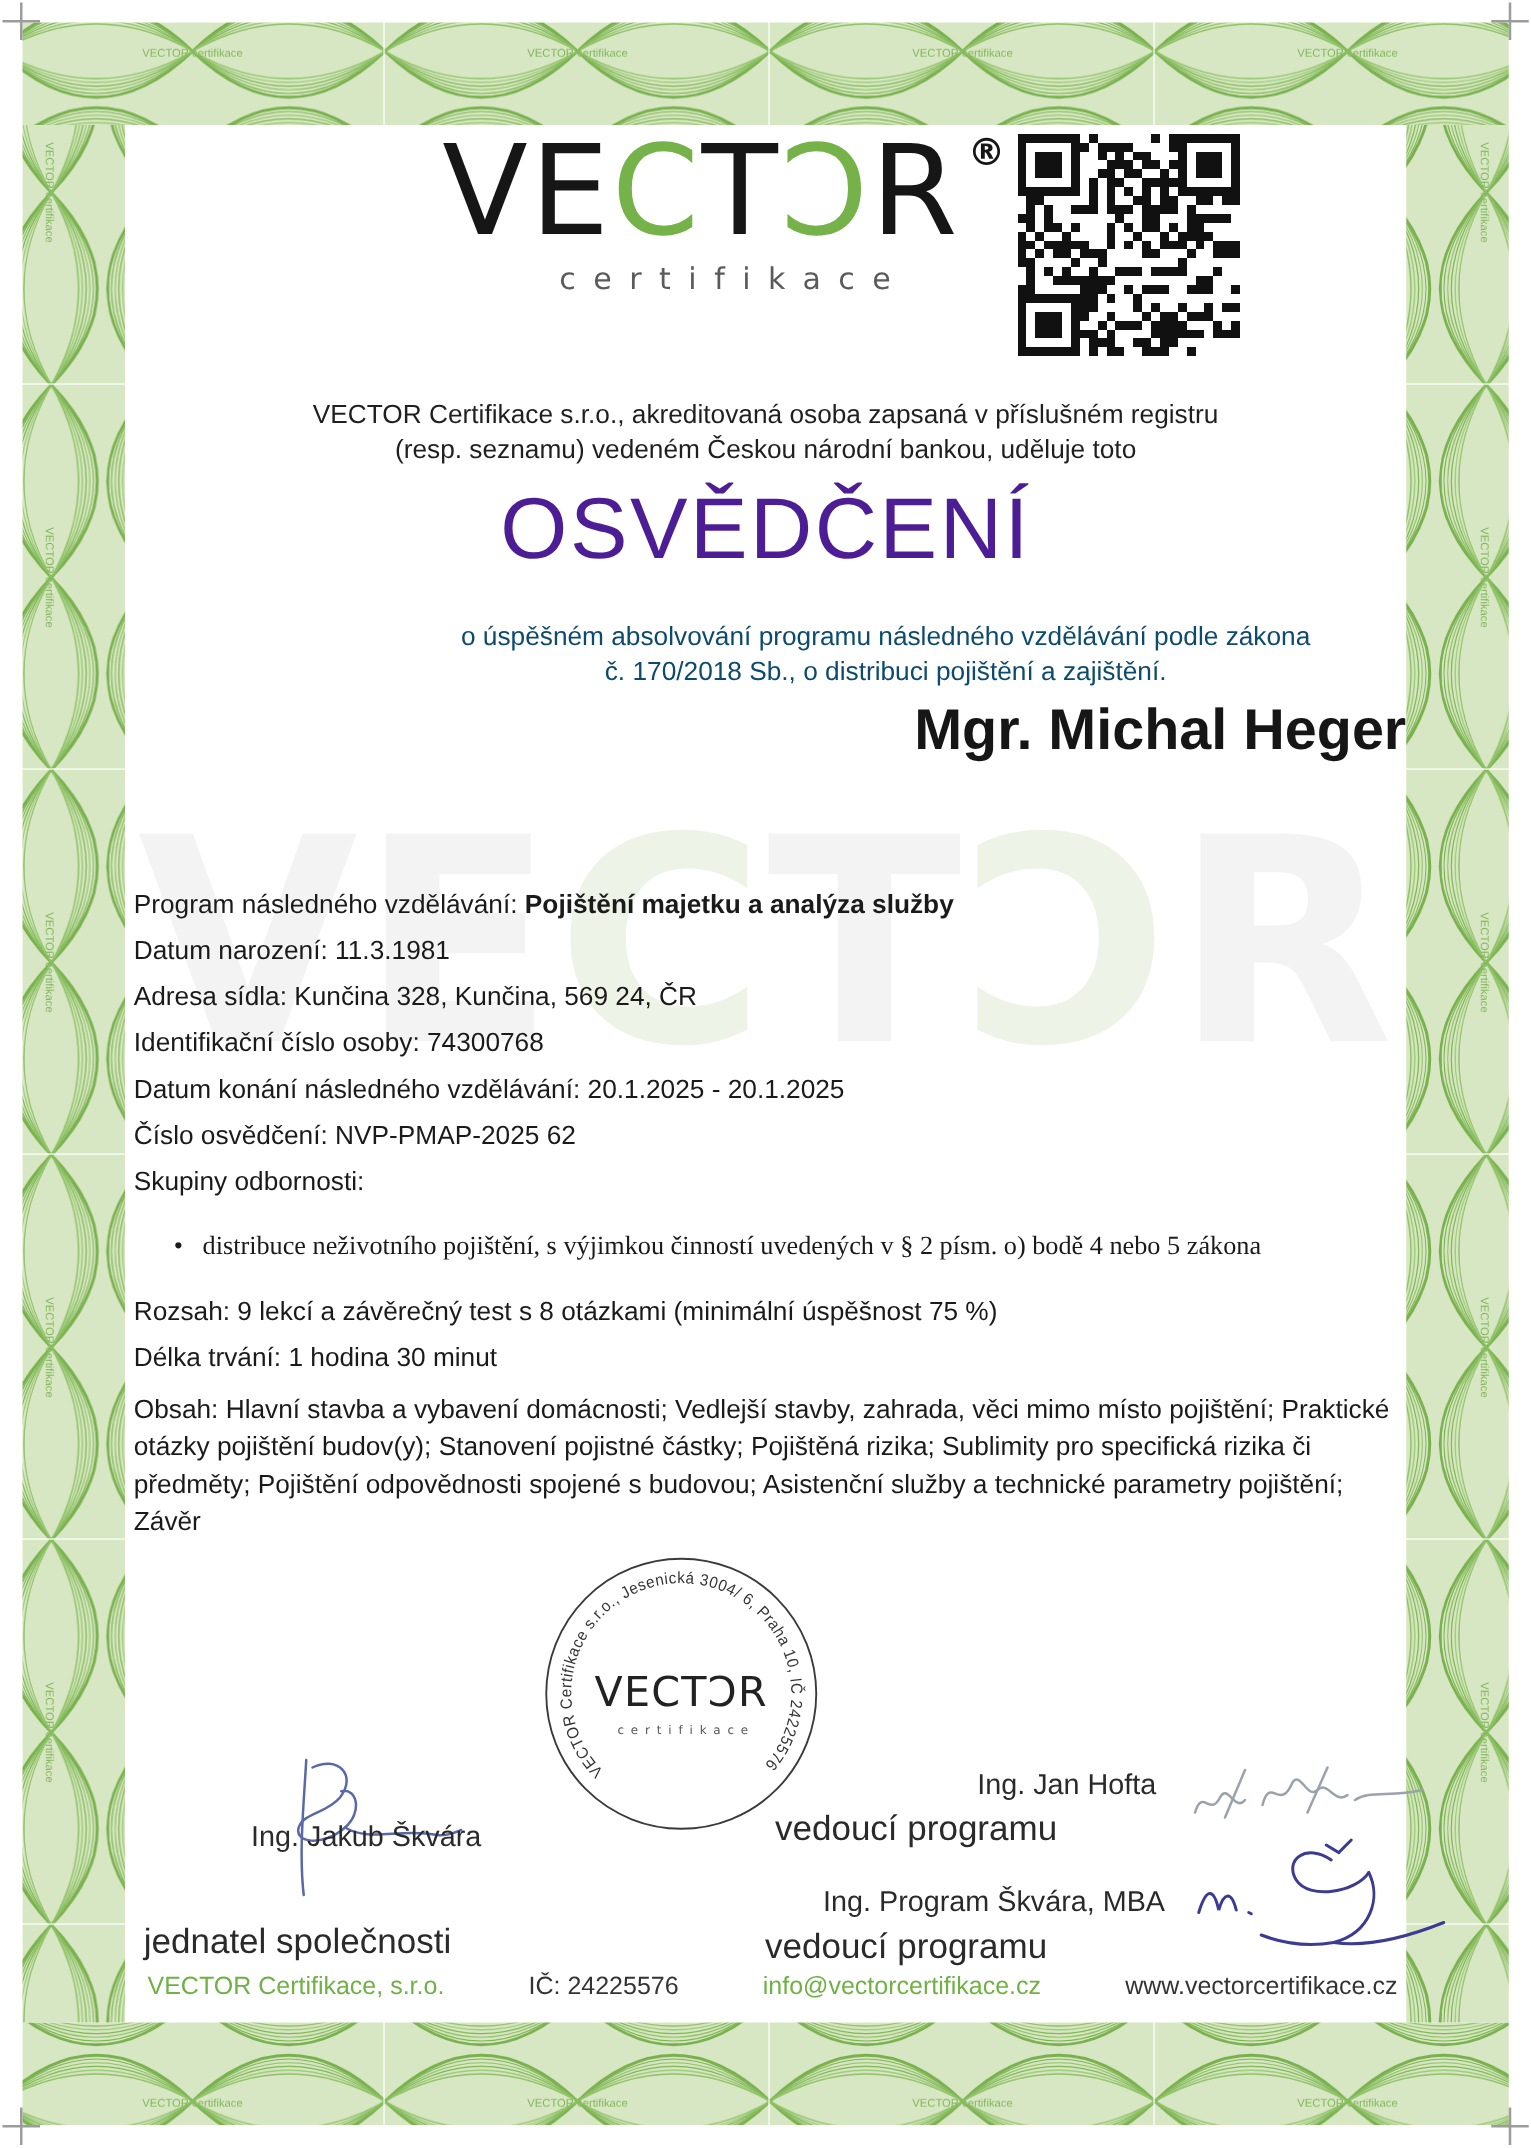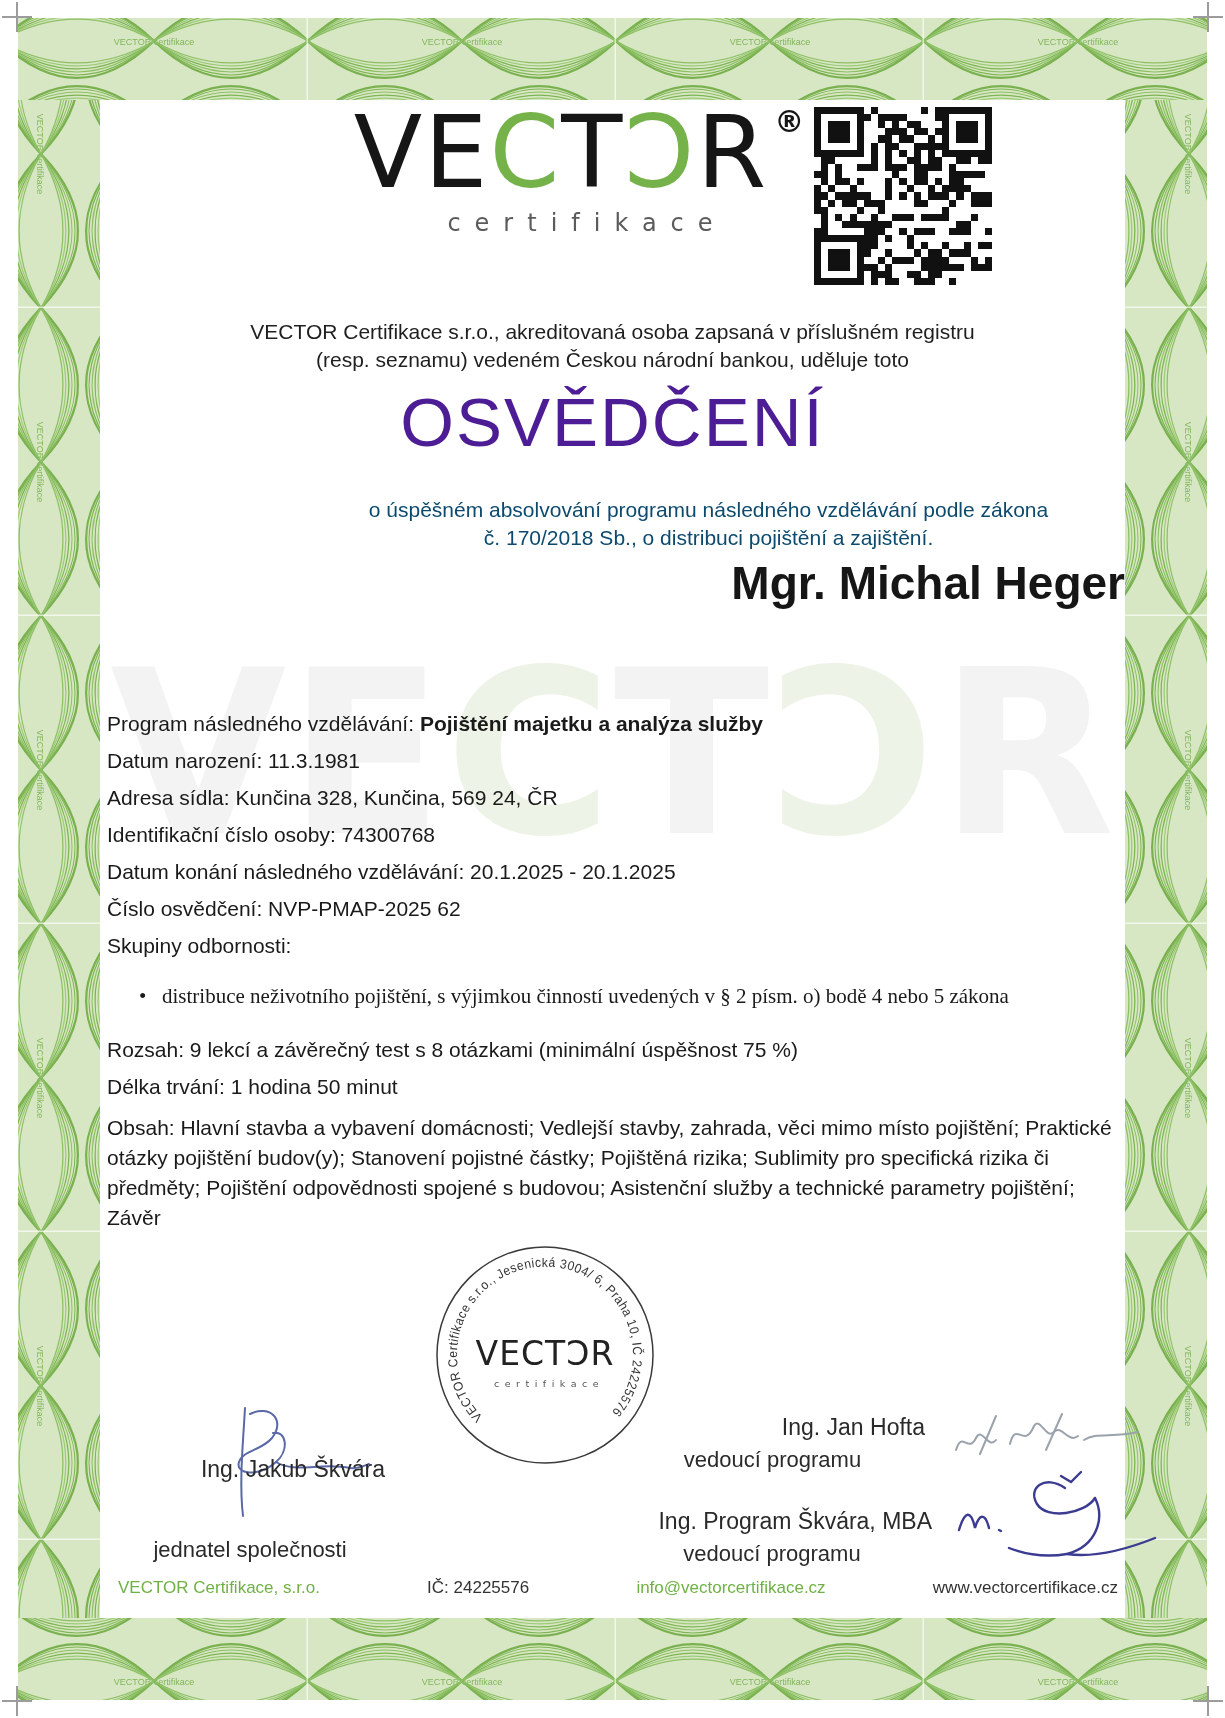--- a/index.html
+++ b/index.html
@@ -38,25 +38,25 @@
   
   .details{position:absolute;left:107px;top:705px;width:1012px;z-index:1;font-size:21px;color:#1a1a1a;}
   .details .row{line-height:37px;}
   .details b{font-weight:700;}
   .bullet-row{position:relative;line-height:37px;padding-left:55px;margin-top:14px;margin-bottom:16px;font-family:Liberation Serif, serif;}
   .bullet-row::before{content:"•";position:absolute;left:32px;top:0;}
   .paragraph{line-height:30px;margin-top:8px;}
   
   .sig{position:absolute;z-index:1;}
   .name-line{position:absolute;text-align:right;font-size:23px;color:#2a2a2a;z-index:1;}
-  .role-line{position:absolute;text-align:center;font-size:22px;color:#2a2a2a;z-index:1;}
+  .role-line{position:absolute;text-align:left;font-size:28px;color:#2a2a2a;z-index:1;}
   .stamp{position:absolute;left:433px;top:1243px;z-index:1;}
   
   .footer{position:absolute;left:118px;top:1578px;width:1000px;display:flex;
-          justify-content:space-between;align-items:baseline;font-size:17px;z-index:1;}
+          justify-content:space-between;align-items:baseline;font-size:20px;z-index:1;}
   .footer .green{color:#6fb144;}
   .footer .dark{color:#333333;}
 </style>
 </head>
 <body>
 
 <div class="page">
 
   <svg class="frame-svg" width="1225" height="1718" aria-hidden="true">
     <defs>
@@ -455,21 +455,21 @@
       <b>Pojištění majetku a analýza služby</b>
     </div>
     <div class="row">Datum narození: 11.3.1981</div>
     <div class="row">Adresa sídla: Kunčina 328, Kunčina, 569 24, ČR</div>
     <div class="row">Identifikační číslo osoby: 74300768</div>
     <div class="row">Datum konání následného vzdělávání: 20.1.2025 - 20.1.2025</div>
     <div class="row">Číslo osvědčení: NVP-PMAP-2025 62</div>
     <div class="row">Skupiny odbornosti:</div>
     <div class="bullet-row">distribuce neživotního pojištění, s výjimkou činností uvedených v § 2 písm. o) bodě 4 nebo 5 zákona</div>
     <div class="row">Rozsah: 9 lekcí a závěrečný test s 8 otázkami (minimální úspěšnost 75 %)</div>
-    <div class="row">Délka trvání: 1 hodina 50 minut</div>
+    <div class="row">Délka trvání: 1 hodina 30 minut</div>
     <div class="paragraph">Obsah: Hlavní stavba a vybavení domácnosti; Vedlejší stavby, zahrada, věci mimo místo pojištění; Praktické otázky pojištění budov(y); Stanovení pojistné částky; Pojištěná rizika; Sublimity pro specifická rizika či předměty; Pojištění odpovědnosti spojené s budovou; Asistenční služby a technické parametry pojištění; Závěr</div>
   </div>
 
   <svg class="sig" style="left:198px;top:1402px;" width="175" height="118" viewBox="0 0 175 118" aria-hidden="true">
     <g fill="none" stroke="#5a68a8" stroke-width="2" stroke-linecap="round">
       <path d="M 52,12 C 72,2 88,18 74,36 C 63,49 45,48 41,60 C 37,72 60,76 78,60 C 92,48 88,28 75,31"></path>
       <path d="M 47,6 C 45,42 41,80 45,114"></path>
       <path d="M 78,60 C 98,72 122,60 152,66 C 160,67 166,64 171,62"></path>
     </g>
   </svg>

